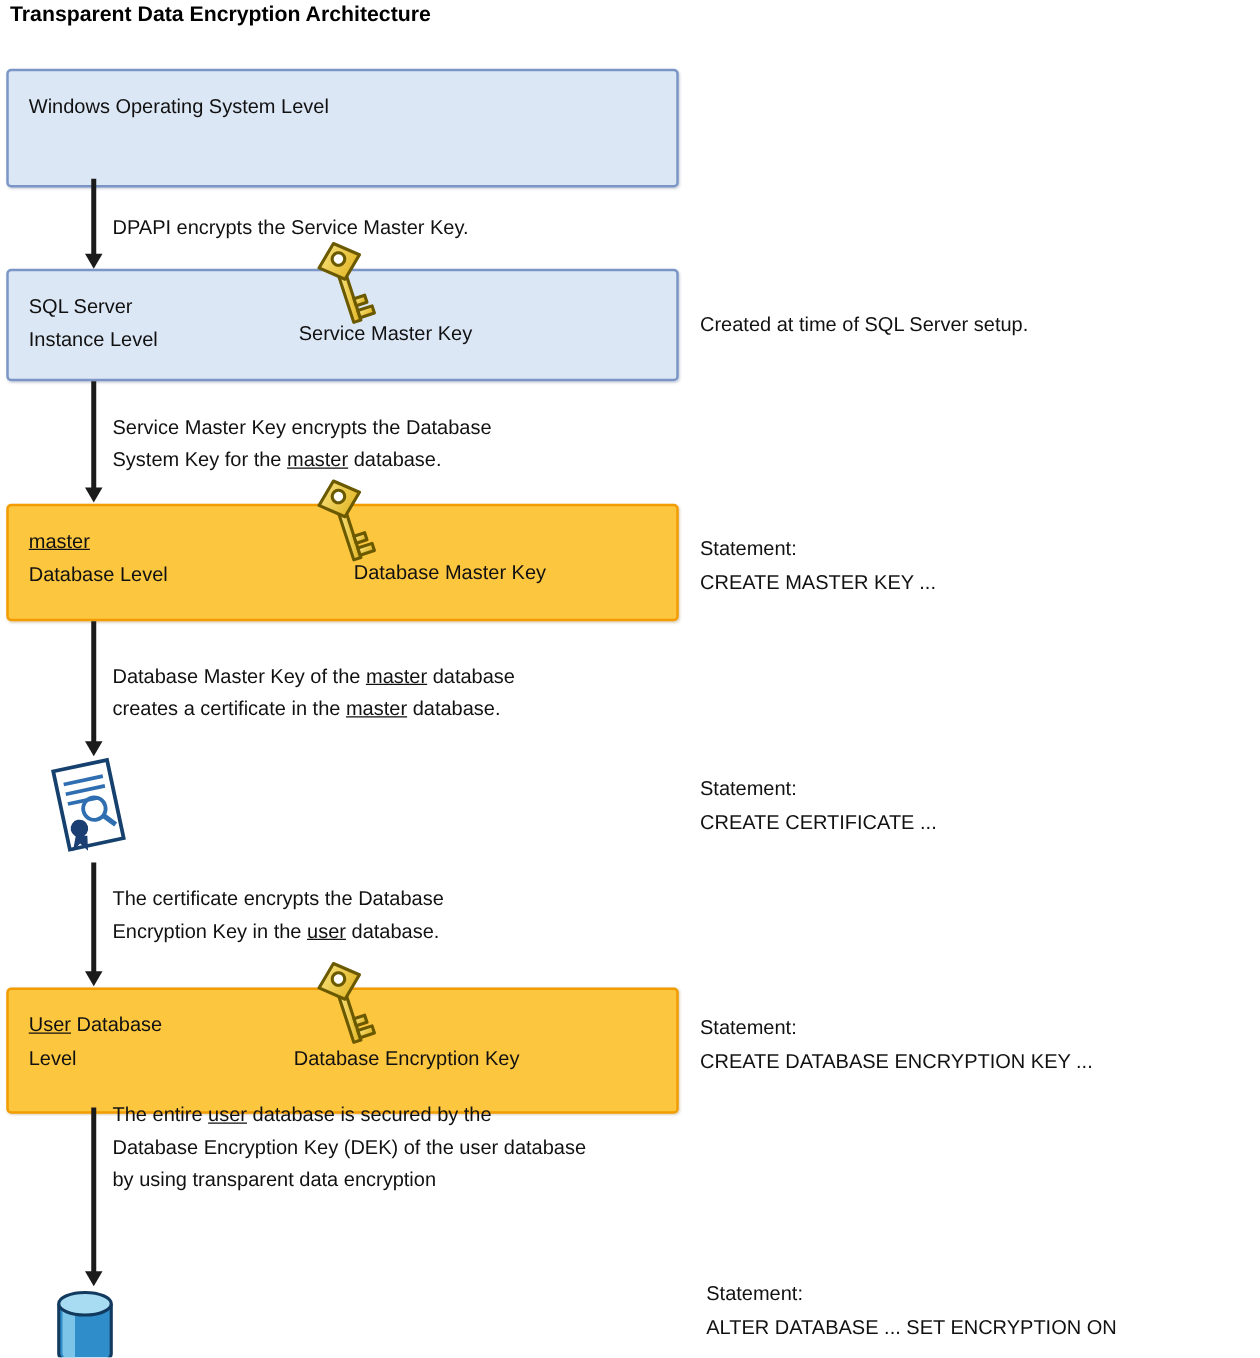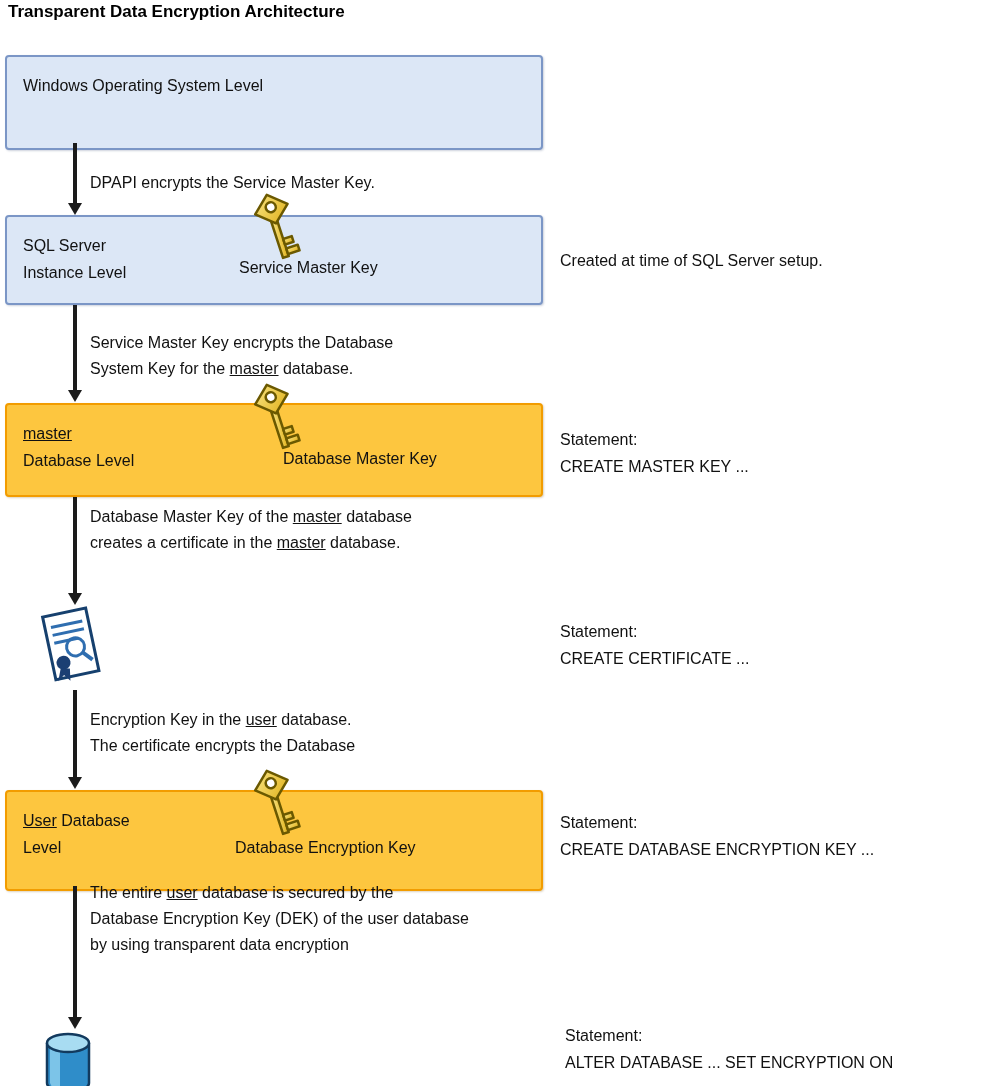--- a/index.html
+++ b/index.html
@@ -104,21 +104,21 @@
   </div>
   <div class="note" style="top:426px;">
     <div>Statement:</div>
     <div>CREATE MASTER KEY ...</div>
   </div>
 
   <div class="arrow" style="left:68px;top:497px;height:108px;">
     <div class="arrow-line"></div>
       <div class="arrow-head"></div>
   </div>
-  <div class="edge-label" style="top:504px;">
+  <div class="edge-label" style="top:529px;">
     <div><span>Database Master Key of the </span><span class="u">master</span><span> database</span></div>
     <div><span>creates a certificate in the </span><span class="u">master</span><span> database.</span></div>
   </div>
 
   <svg class="fig" style="left:38px;top:603px;" width="64" height="84" viewBox="0 0 64 84">
     <g transform="rotate(-12 32 42)">
       <rect x="11" y="9" width="44" height="64" fill="#ffffff" stroke="#16406e" stroke-width="3"></rect>
       <line x1="17" y1="21" x2="49" y2="21" stroke="#2f6eb0" stroke-width="3"></line>
       <line x1="17" y1="29" x2="49" y2="29" stroke="#2f6eb0" stroke-width="3"></line>
       <line x1="17" y1="37" x2="41" y2="37" stroke="#2f6eb0" stroke-width="3"></line>
@@ -131,22 +131,22 @@
   <div class="note" style="top:618px;">
     <div>Statement:</div>
     <div>CREATE CERTIFICATE ...</div>
   </div>
 
   <div class="arrow" style="left:68px;top:690px;height:99px;">
     <div class="arrow-line"></div>
       <div class="arrow-head"></div>
   </div>
   <div class="edge-label" style="top:707px;">
+    <div><span>The certificate encrypts the Database</span></div>
     <div><span>Encryption Key in the </span><span class="u">user</span><span> database.</span></div>
-    <div><span>The certificate encrypts the Database</span></div>
   </div>
 
   <div class="box orange" style="top:790px;height:101px;">
     <div class="box-lines">
       <div><span class="u">User</span><span> Database</span></div>
       <div>Level</div>
     </div>
     <svg class="key-icon" style="top:-25px;" width="58" height="74" viewBox="0 0 58 74">
       <g transform="rotate(-18 29 20)" stroke="#6b5900" stroke-width="2.5" stroke-linejoin="round">
         <path d="M25 30 h6 v38 h-6 Z" fill="url(#keyGrad)"></path>

